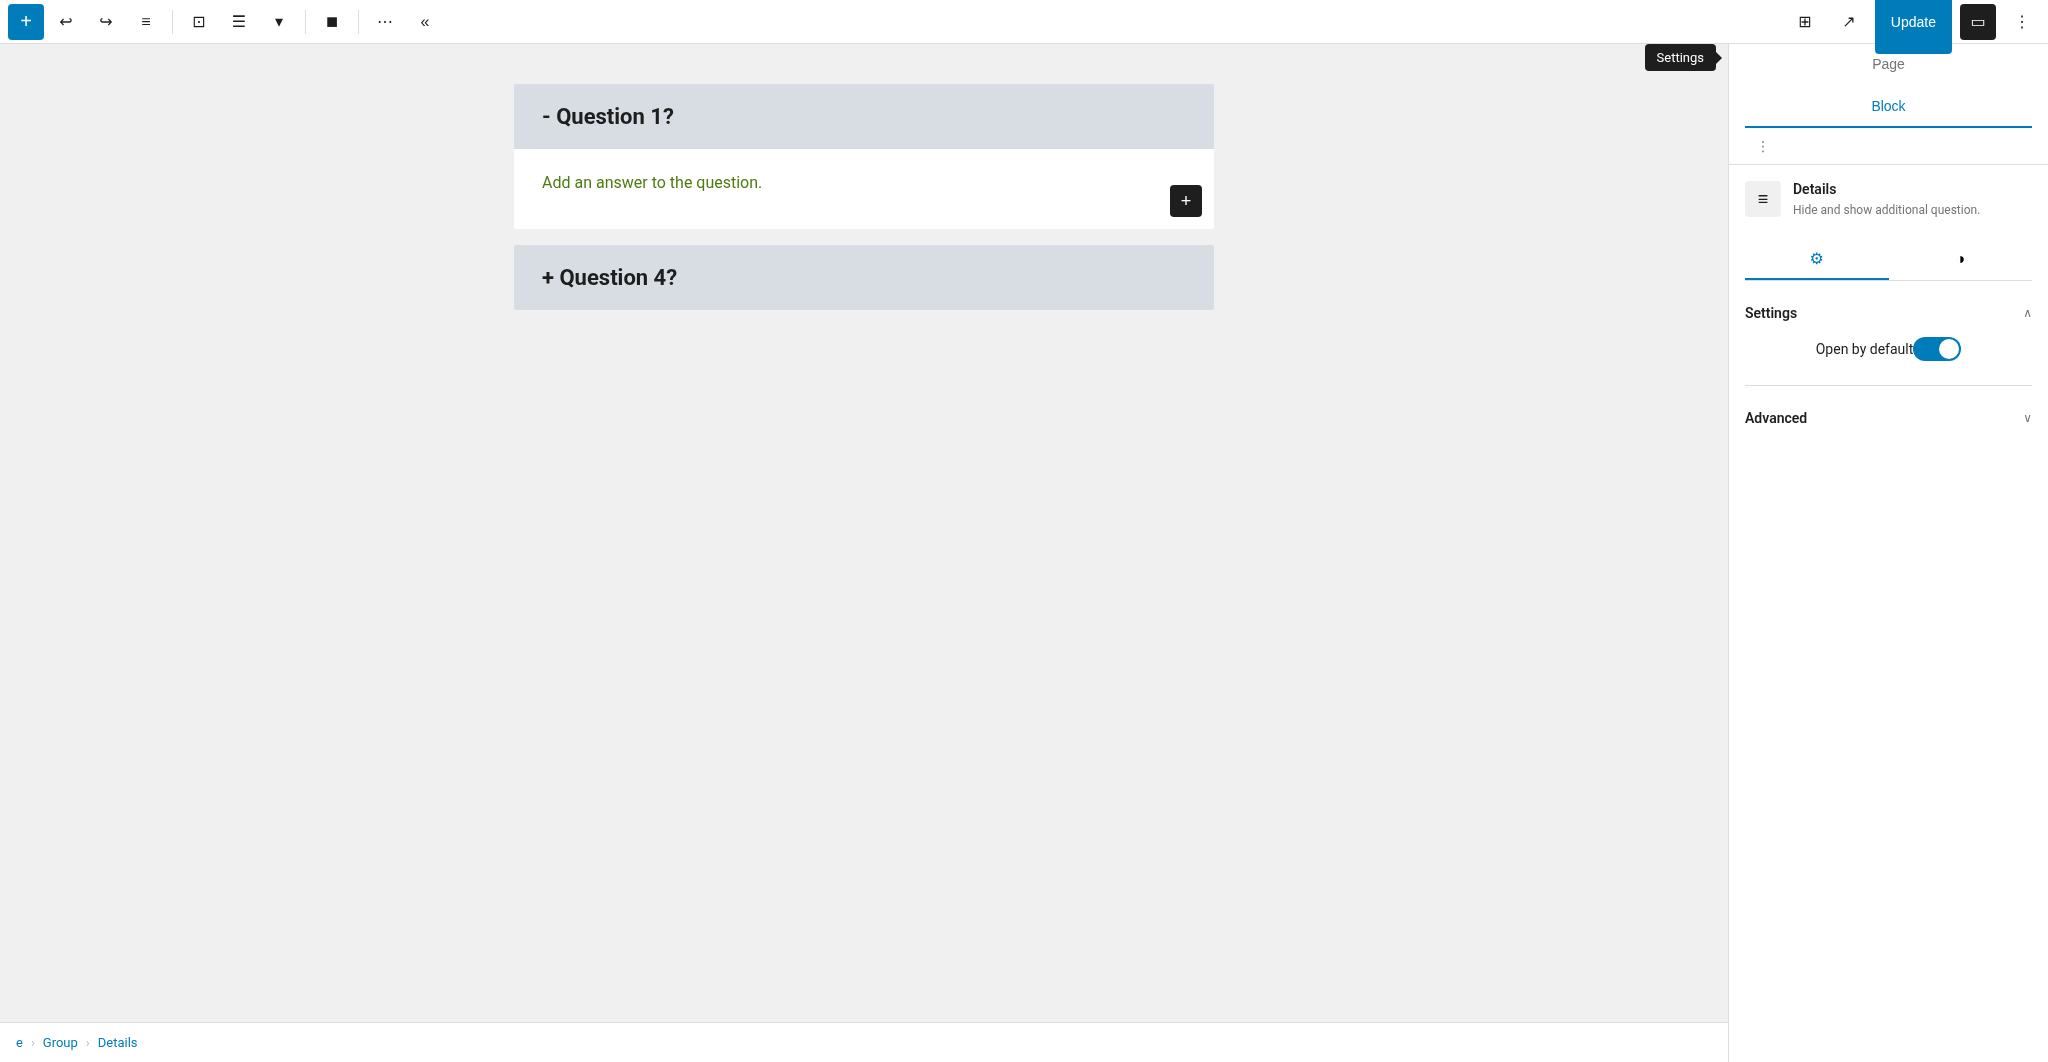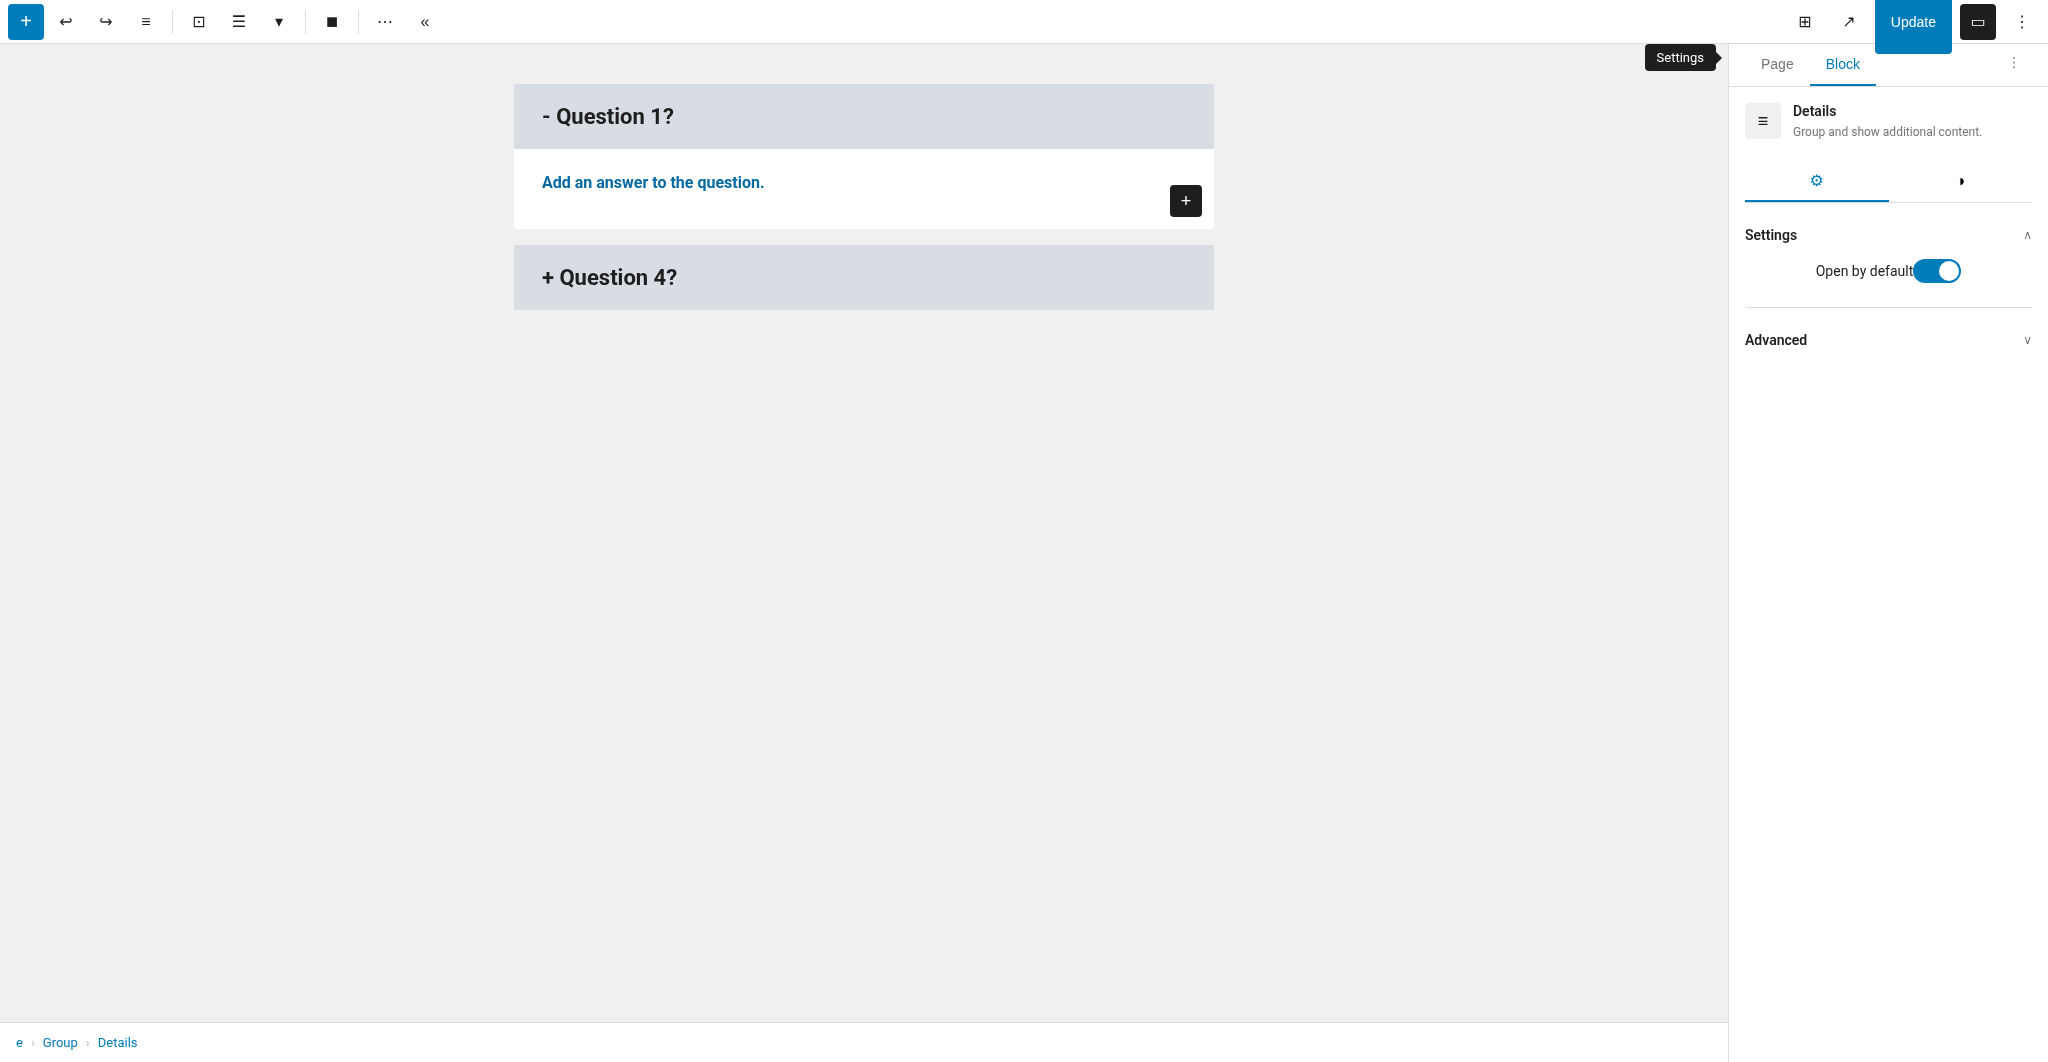--- a/index.html
+++ b/index.html
@@ -143,20 +143,21 @@
       background: #fff;
       border-left: 1px solid #ddd;
       overflow-y: auto;
     }
 
     .sidebar-tabs {
       display: flex;
       border-bottom: 1px solid #ddd;
       padding: 0 16px;
       gap: 0;
+      flex-direction: column;
     }
     .sidebar-tab {
       padding: 12px 16px;
       font-size: 14px;
       color: #757575;
       cursor: pointer;
       border-bottom: 2px solid transparent;
       font-weight: 400;
       background: none;
       border-top: none;
@@ -392,21 +393,21 @@
 </div>
 
 <div class="main-area">
   <div class="content-wrapper">
 
     <div class="detail-block">
       <div class="detail-summary">
         <span>- Question 1?</span>
       </div>
       <div class="detail-content">
-        <span style="color:#0369a1;font-weight:bold;">Add an answer to the question.</span>
+        <span style="color:#4d7c0f;">Add an answer to the question.</span>
         <button class="add-block-btn">
           <span>+</span>
         </button>
       </div>
     </div>
 
 
 
     <div class="detail-block">
       <div class="detail-summary">
@@ -429,21 +430,21 @@
   </div>
 
   <div class="sidebar-content">
 
     <div class="block-info">
       <div class="block-icon">
         <span>≡</span>
       </div>
       <div class="block-info-text">
         <h3>Details</h3>
-        <p>Group and show additional content.</p>
+        <p>Hide and show additional question.</p>
       </div>
     </div>
 
     <div class="block-style-tabs">
       <div class="block-style-tab active">
         <span>⚙</span>
       </div>
       <div class="block-style-tab">
         <span>◑</span>
       </div>

